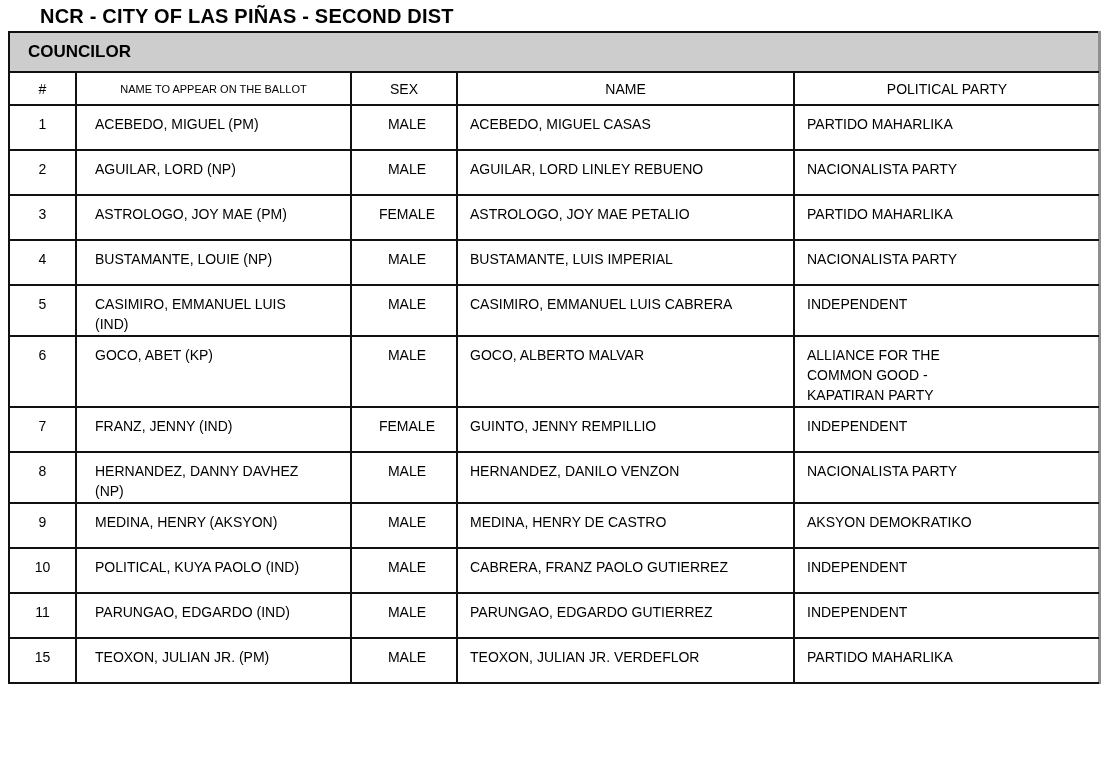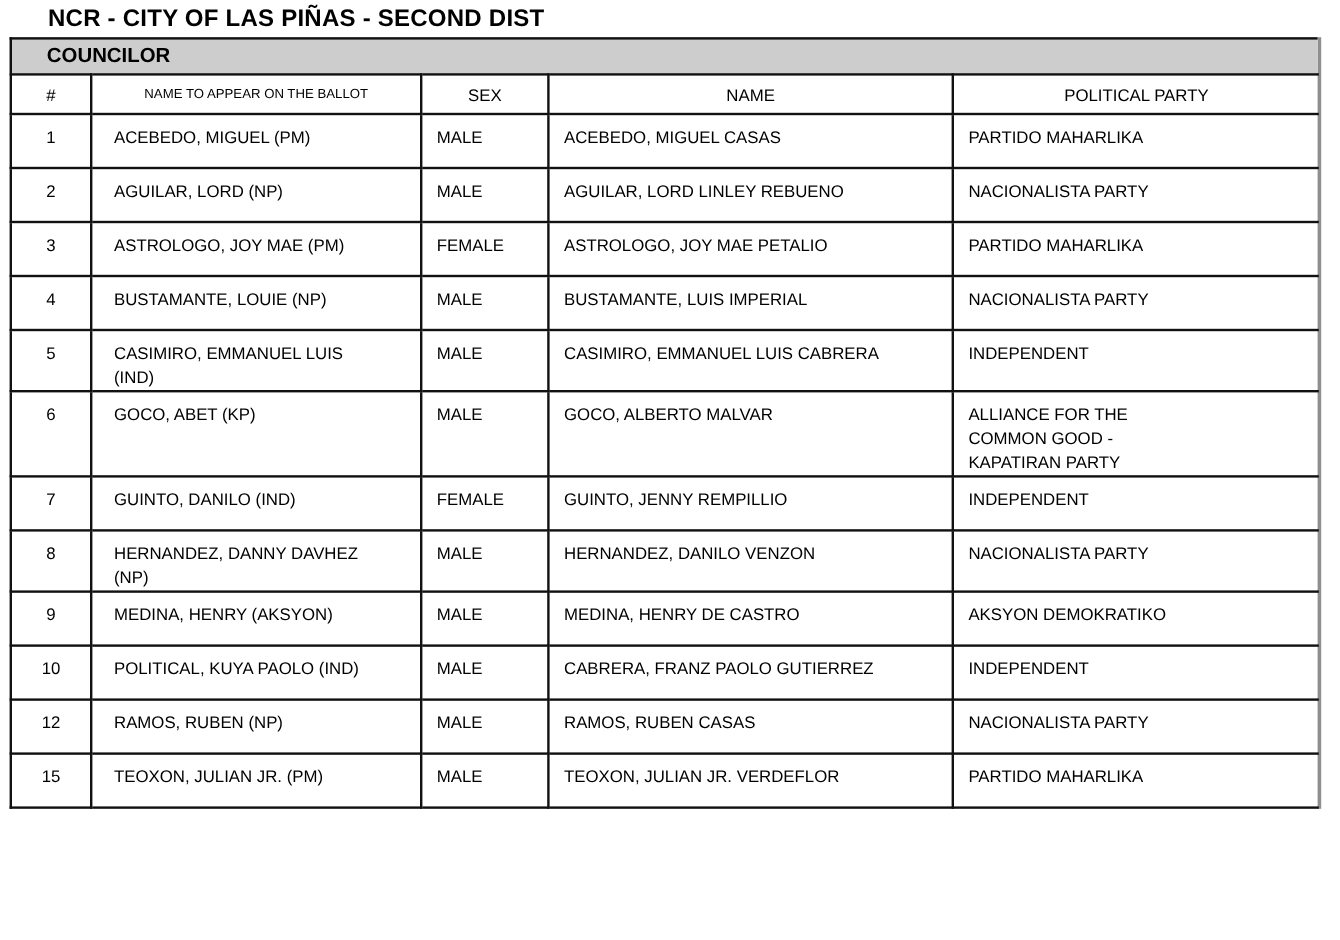--- a/index.html
+++ b/index.html
@@ -21,24 +21,24 @@
   .table-wrap {
     margin-left: 8px;
     width: 1093px;
     border-right: 3px solid var(--edge);
   }
   .section-band {
     background: var(--band-bg);
     border: 2px solid var(--line);
     border-right: none;
     border-bottom: none;
-    height: 30px;
+    height: 40px;
     display: flex;
     align-items: center;
-    padding-left: 29px;
+    padding-left: 18px;
     font-size: 17px;
     font-weight: bold;
   }
   table.candidates {
     border-collapse: collapse;
     table-layout: fixed;
     width: 100%;
   }
   table.candidates col.c-num    { width: 67px; }
   table.candidates col.c-ballot { width: 275px; }
@@ -57,21 +57,21 @@
     height: 33px;
     font-weight: normal;
     text-align: center;
     vertical-align: middle;
     padding: 0 4px;
   }
   table.candidates thead th.h-ballot { font-size: 11px; margin-top: 33px; }
   table.candidates tbody td { height: 45px; padding-top: 8px; }
   td.cell-num    { text-align: center; padding-top: 8px; }
   td.cell-ballot { padding-left: 18px; padding-right: 33px; }
-  td.cell-sex    { padding-left: 12px; padding-right: 6px; }
+  td.cell-sex    { padding-left: 12px; padding-right: 6px; text-align: center; }
   td.cell-name   { padding-left: 12px; padding-right: 12px; padding-top: 10px; }
   td.cell-party  { padding-left: 12px; padding-right: 93px; padding-top: 10px; }
 </style>
 </head>
 <body>
 
 <div class="page-title">NCR - CITY OF LAS PIÑAS - SECOND DIST</div>
 
 <div class="table-wrap">
 
@@ -140,21 +140,21 @@
     <tr>
       <td class="cell-num">6</td>
       <td class="cell-ballot">GOCO, ABET (KP)</td>
       <td class="cell-sex">MALE</td>
       <td class="cell-name">GOCO, ALBERTO MALVAR</td>
       <td class="cell-party">ALLIANCE FOR THE COMMON GOOD - KAPATIRAN PARTY</td>
     </tr>
 
     <tr>
       <td class="cell-num">7</td>
-      <td class="cell-ballot">GUINTO, DANILO (IND)</td>
+      <td class="cell-ballot">FRANZ, JENNY (IND)</td>
       <td class="cell-sex">FEMALE</td>
       <td class="cell-name">GUINTO, JENNY REMPILLIO</td>
       <td class="cell-party">INDEPENDENT</td>
     </tr>
 
     <tr>
       <td class="cell-num">8</td>
       <td class="cell-ballot">HERNANDEZ, DANNY DAVHEZ (NP)</td>
       <td class="cell-sex">MALE</td>
       <td class="cell-name">HERNANDEZ, DANILO VENZON</td>
@@ -170,28 +170,28 @@
     </tr>
 
     <tr>
       <td class="cell-num">10</td>
       <td class="cell-ballot">POLITICAL, KUYA PAOLO (IND)</td>
       <td class="cell-sex">MALE</td>
       <td class="cell-name">CABRERA, FRANZ PAOLO GUTIERREZ</td>
       <td class="cell-party">INDEPENDENT</td>
     </tr>
 
-
-    <tr>
-      <td class="cell-num">12</td>
-      <td class="cell-ballot">RAMOS, RUBEN (NP)</td>
-      <td class="cell-sex">MALE</td>
-      <td class="cell-name">RAMOS, RUBEN CASAS</td>
-      <td class="cell-party">NACIONALISTA PARTY</td>
-    </tr>
+    <tr>
+      <td class="cell-num">11</td>
+      <td class="cell-ballot">PARUNGAO, EDGARDO (IND)</td>
+      <td class="cell-sex">MALE</td>
+      <td class="cell-name">PARUNGAO, EDGARDO GUTIERREZ</td>
+      <td class="cell-party">INDEPENDENT</td>
+    </tr>
+
 
 
 
     <tr>
       <td class="cell-num">15</td>
       <td class="cell-ballot">TEOXON, JULIAN JR. (PM)</td>
       <td class="cell-sex">MALE</td>
       <td class="cell-name">TEOXON, JULIAN JR. VERDEFLOR</td>
       <td class="cell-party">PARTIDO MAHARLIKA</td>
     </tr>

